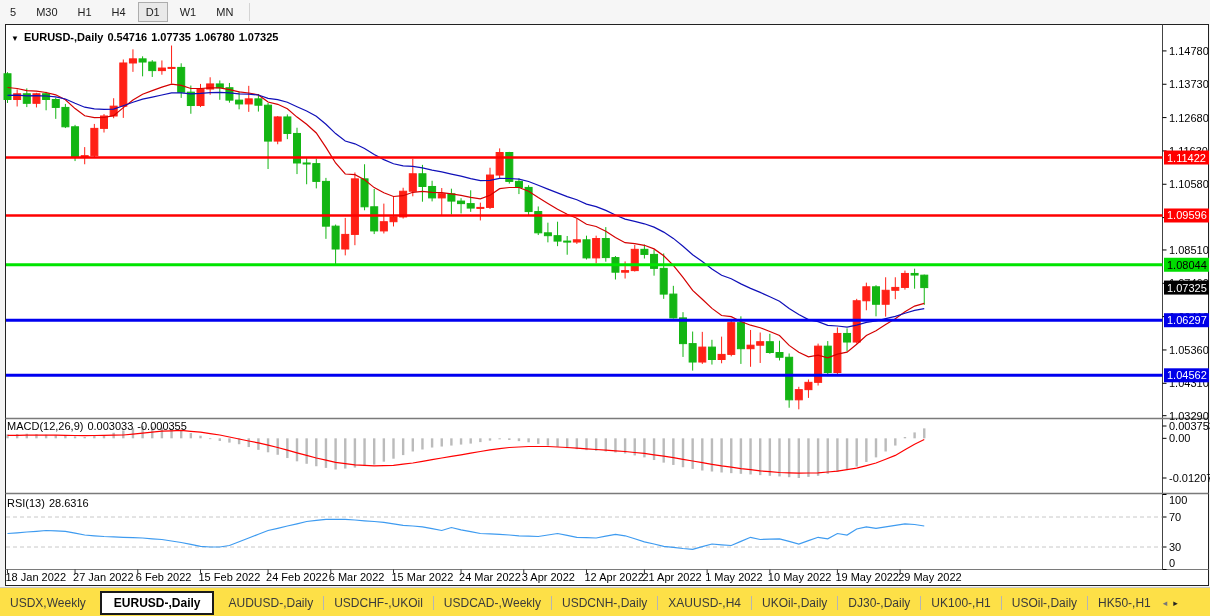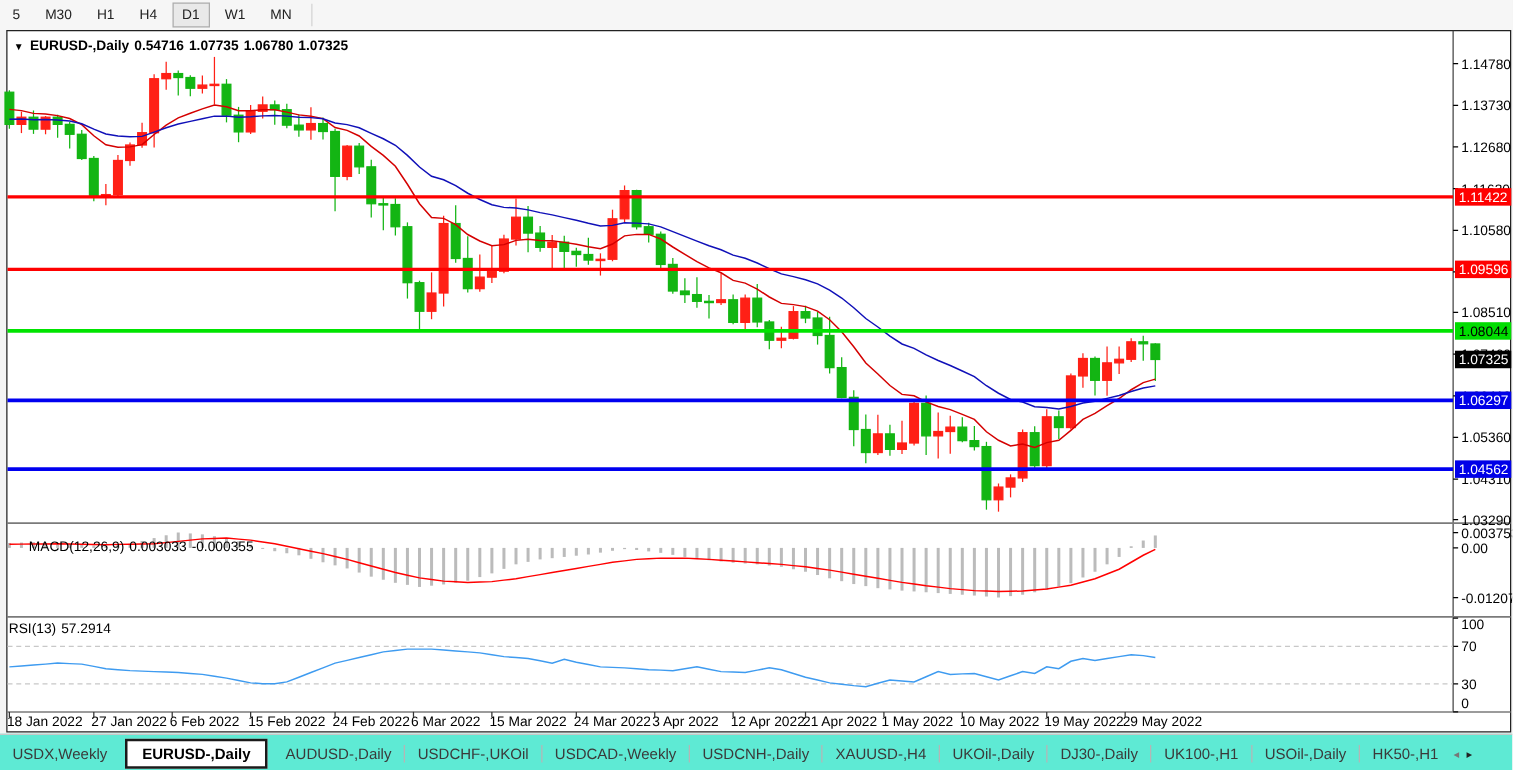--- a/index.html
+++ b/index.html
@@ -9,25 +9,25 @@
   .tf-btn{padding:3px 7px;margin:0 2px;cursor:default;border:1px solid transparent;}
   .tf-btn.active{background:#e9e9e9;border:1px solid #adadad;}
   .tb-sep{width:1px;height:18px;background:#d4d4d4;margin:0 6px;}
   
   #chart-svg{position:absolute;left:0;top:0;}
   
   .ovl{position:absolute;white-space:nowrap;color:#000;}
   #chart-title{left:11px;top:31px;font-size:11px;font-weight:bold;}
   #chart-title .caret{font-size:8px;margin-right:5px;}
   #chart-title span{margin-right:4px;}
-  #macd-label{left:7px;top:432px;font-size:11px;margin-left:16px;}
+  #macd-label{left:7px;top:420px;font-size:11px;}
   #rsi-label{left:7px;top:497px;font-size:11px;}
   #macd-label span,#rsi-label span{margin-right:4px;}
   
-  #tabbar{position:absolute;left:0;top:587px;width:1210px;height:29px;background:#5eead4;border-top:1px solid #c8c8c8;display:flex;align-items:center;font-size:12px;color:#3a3a3a;}
+  #tabbar{position:absolute;left:0;top:587px;width:1210px;height:29px;background:#fde047;border-top:1px solid #c8c8c8;display:flex;align-items:center;font-size:12px;color:#3a3a3a;}
   .tab{padding:4px 10px;display:flex;align-items:center;cursor:default;}
   .tab.active{background:#ffffff;border:2px solid #1a1a1a;font-weight:bold;color:#000;padding:3px 12px;margin:0 4px;}
   .tab-div{width:1px;height:14px;background:#b5b5b5;}
   #tab-arrows{margin-left:2px;display:flex;align-items:center;gap:6px;font-size:9px;color:#222;}
   #tab-arrows .arr-left{color:#777;}
 </style>
 </head>
 <body>
 <div id="app">
 
@@ -451,21 +451,21 @@
       </g>
     </svg>
 
 <div class="ovl" id="chart-title">
   <span class="caret">▼</span><span>EURUSD-,Daily</span><span>0.54716</span><span>1.07735</span><span>1.06780</span><span>1.07325</span>
 </div>
 <div class="ovl" id="macd-label">
   <span>MACD(12,26,9)</span><span>0.003033</span><span>-0.000355</span>
 </div>
 <div class="ovl" id="rsi-label">
-  <span>RSI(13)</span><span>57.2914</span>
+  <span>RSI(13)</span><span>28.6316</span>
 </div>
 
 <div id="tabbar">
       <span class="tab">USDX,Weekly</span>
       <span class="tab active">EURUSD-,Daily</span>
       <span class="tab">AUDUSD-,Daily</span>
       <span class="tab-div"></span>
       <span class="tab">USDCHF-,UKOil</span>
       <span class="tab-div"></span>
       <span class="tab">USDCAD-,Weekly</span>

